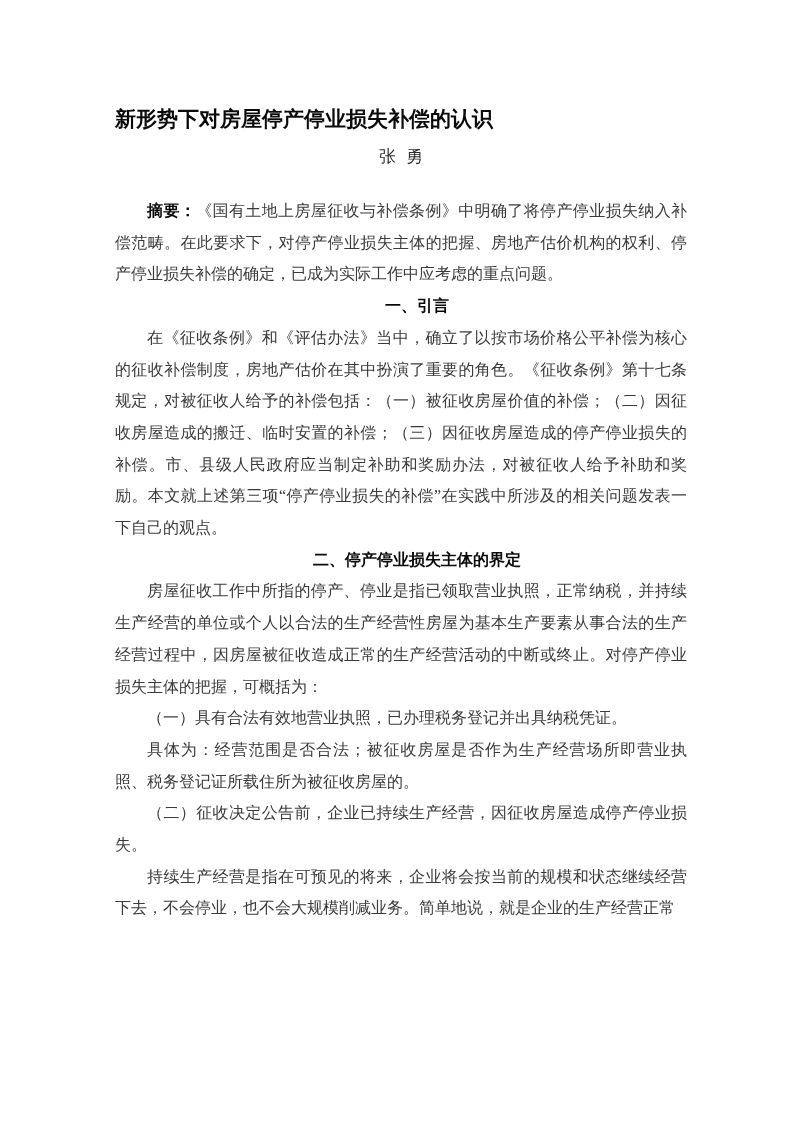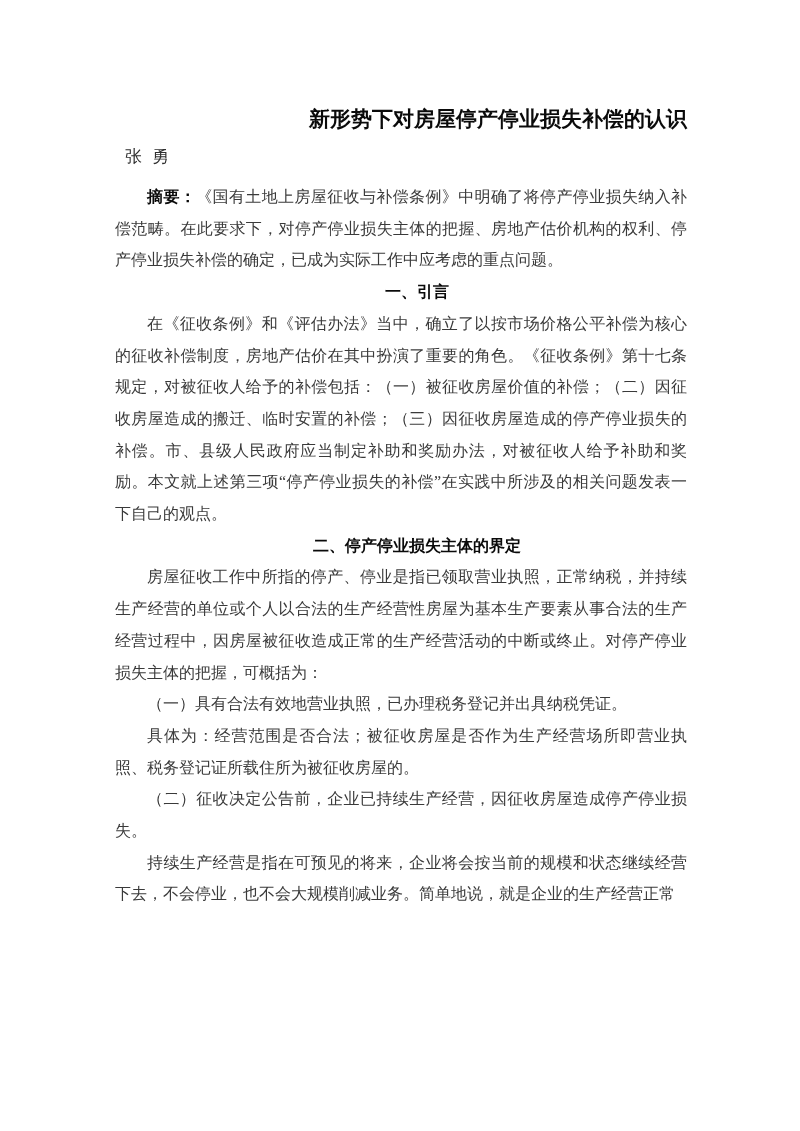--- a/index.html
+++ b/index.html
@@ -18,33 +18,34 @@
     position: absolute;
     left: 115px;
     top: 104px;
     width: 572px;
   }
   .paper-title {
     margin: 0;
     font-size: 21px;
     line-height: 30px;
     font-weight: bold;
-    text-align: right;
+    text-align: left;
     color: #0a0a0a;
   }
   .paper-author {
     margin: 8px 0 0 0;
     font-size: 17px;
     line-height: 30px;
+    text-align: center;
     letter-spacing: 10px;
     text-indent: 10px;
     color: #2e2e2e;
   }
   .doc-body {
-    margin-top: 9px;
+    margin-top: 23px;
   }
   .doc-body p {
     margin: 0;
     font-size: 16px;
     line-height: 31.7px;
     text-indent: 2em;
     text-align: justify;
     text-justify: inter-ideograph;
     color: #3a3a3a;
   }

